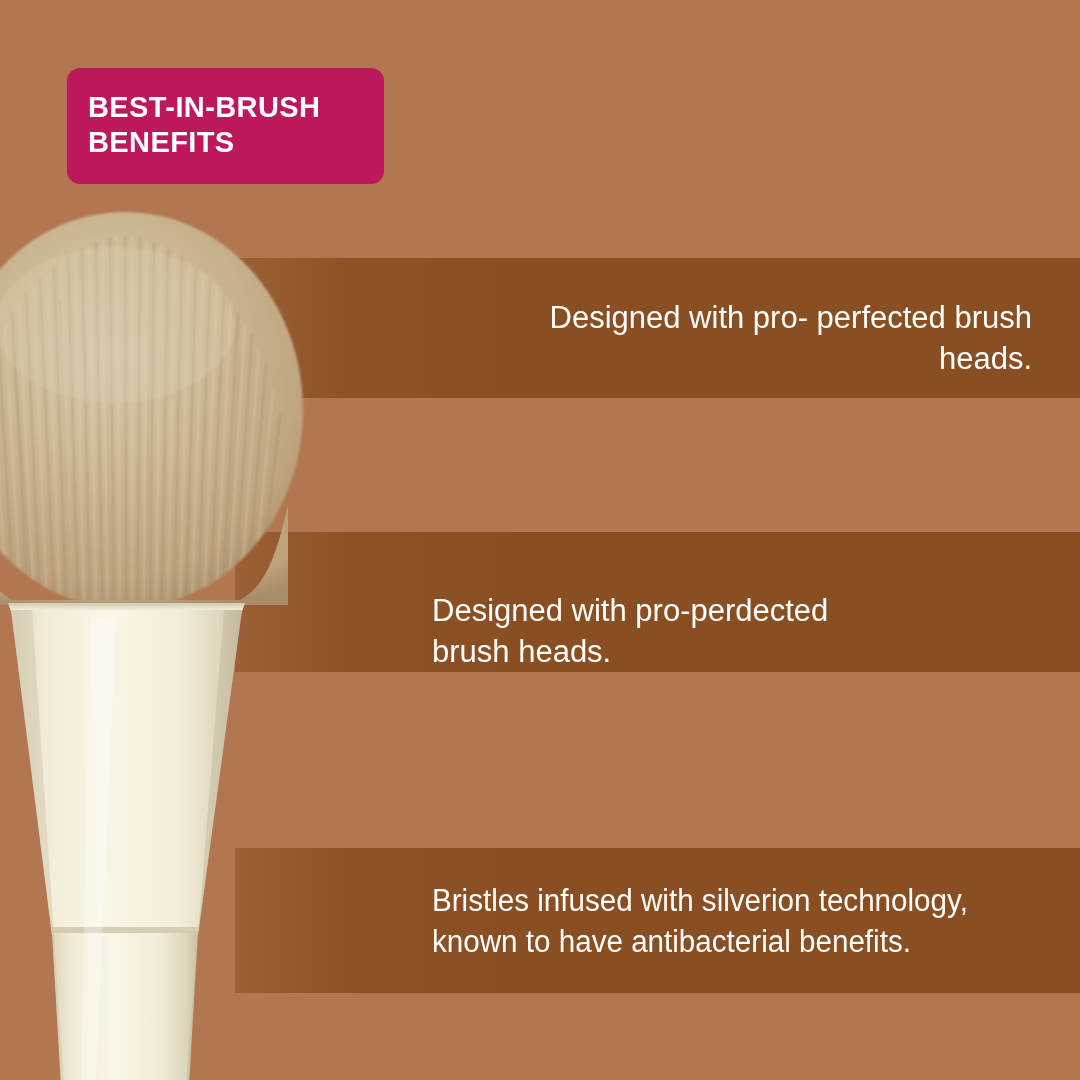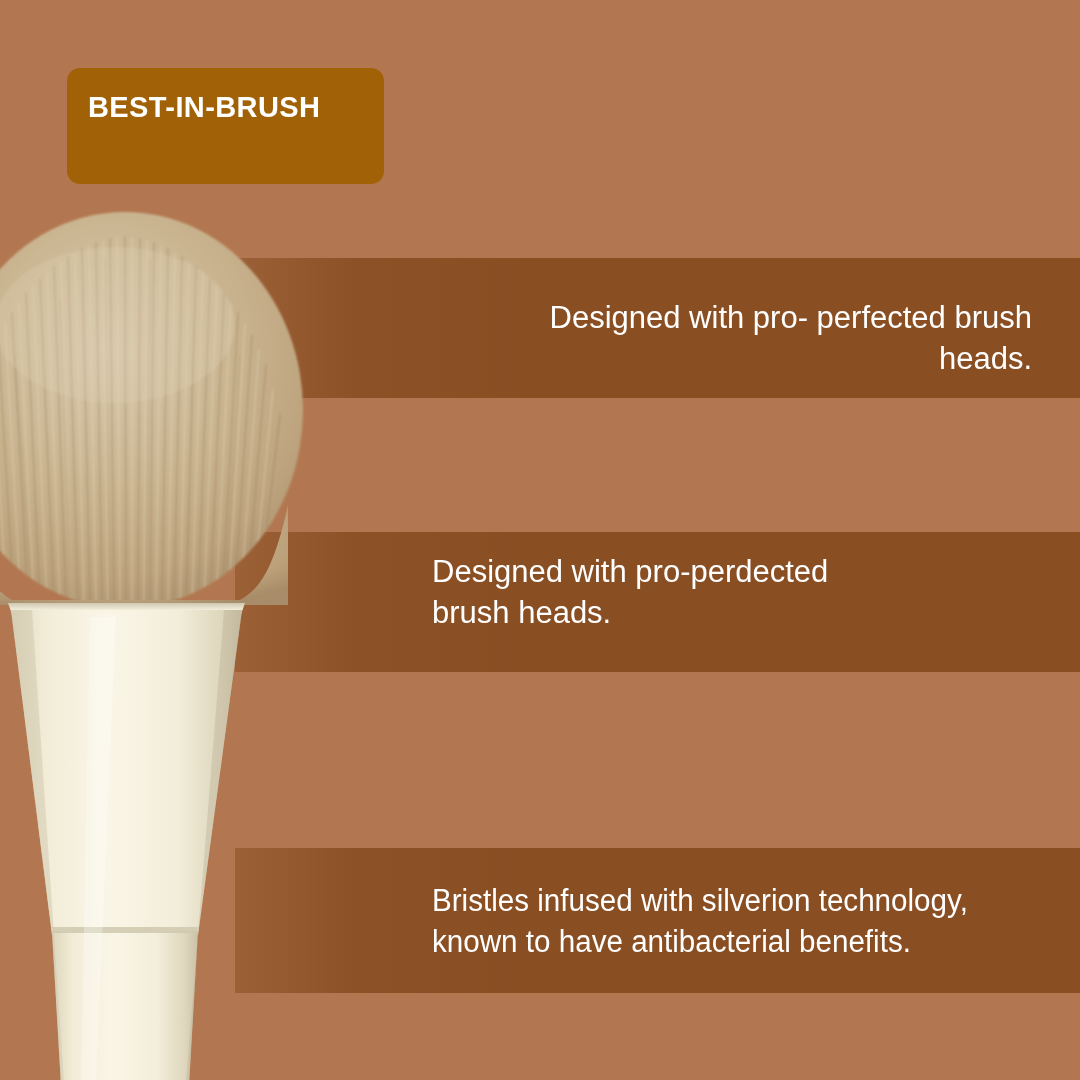--- a/index.html
+++ b/index.html
@@ -31,21 +31,21 @@
   }
   #band-1 { top:258px; height:140px; }
   #band-2 { top:532px; height:140px; }
   #band-3 { top:848px; height:145px; }
 
   
   #title-badge {
     position:absolute;
     left:67px; top:68px;
     width:317px; height:116px;
-    background:#a16207;
+    background:#be185d;
     border-radius:13px;
     padding:22px 26px 0 21px;
     z-index:6;
   }
   #title-badge .title-text {
     color:#ffffff;
     font-size:29px;
     font-weight:bold;
     line-height:1.22;
     letter-spacing:0.4px;
@@ -56,21 +56,21 @@
     position:absolute;
     left:432px;
     color:#ffffff;
     font-size:31px;
     line-height:1.33;
     font-weight:400;
     z-index:5;
     white-space:pre-line;
   }
   #benefit-text-1 { top:297px; width:600px;text-align:right; }
-  #benefit-text-2 { top:551px; width:600px; }
+  #benefit-text-2 { top:590px; width:600px; }
   #benefit-text-3 {
     top:880px; width:660px;
     font-family:"Liberation Sans Narrow","Liberation Sans", sans-serif;
     transform:scaleX(0.955);
     transform-origin:left center;
   }
 
   
   #brush {
     position:absolute;
@@ -196,20 +196,21 @@
     <path d="M112 722 L258 722 L257 728 L113 728 Z" fill="#cfc8ae" opacity="0.85"></path>
 
     <path d="M71 405 L92 405 L124 878 L121 880 L112 730 Z" fill="#cdc4a8" opacity="0.45"></path>
     <path d="M284 405 L302 405 L258 730 L249 880 L246 878 Z" fill="#b9b096" opacity="0.40"></path>
 
     <path d="M150 412 L176 412 L156 876 L141 876 Z" fill="#ffffff" opacity="0.30"></path>
   </svg>
 
   <div id="title-badge">
     <div class="title-text">BEST-IN-BRUSH</div>
+    <div class="title-text">BENEFITS</div>
   </div>
 
   <div class="benefit-text" id="benefit-text-1">Designed with pro- perfected brush
 heads.</div>
   <div class="benefit-text" id="benefit-text-2">Designed with pro-perdected
 brush heads.</div>
   <div class="benefit-text" id="benefit-text-3">Bristles infused with silverion technology,
 known to have antibacterial benefits.</div>
 
 </div>

